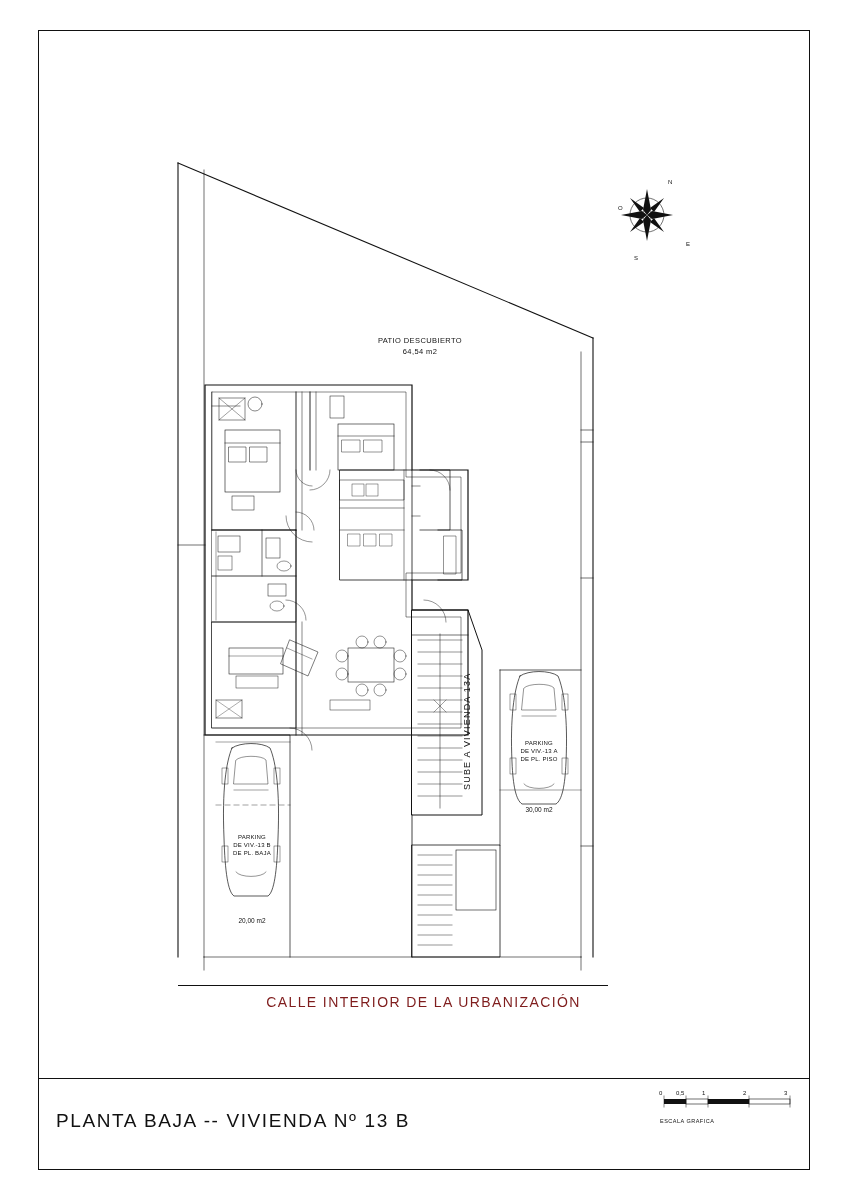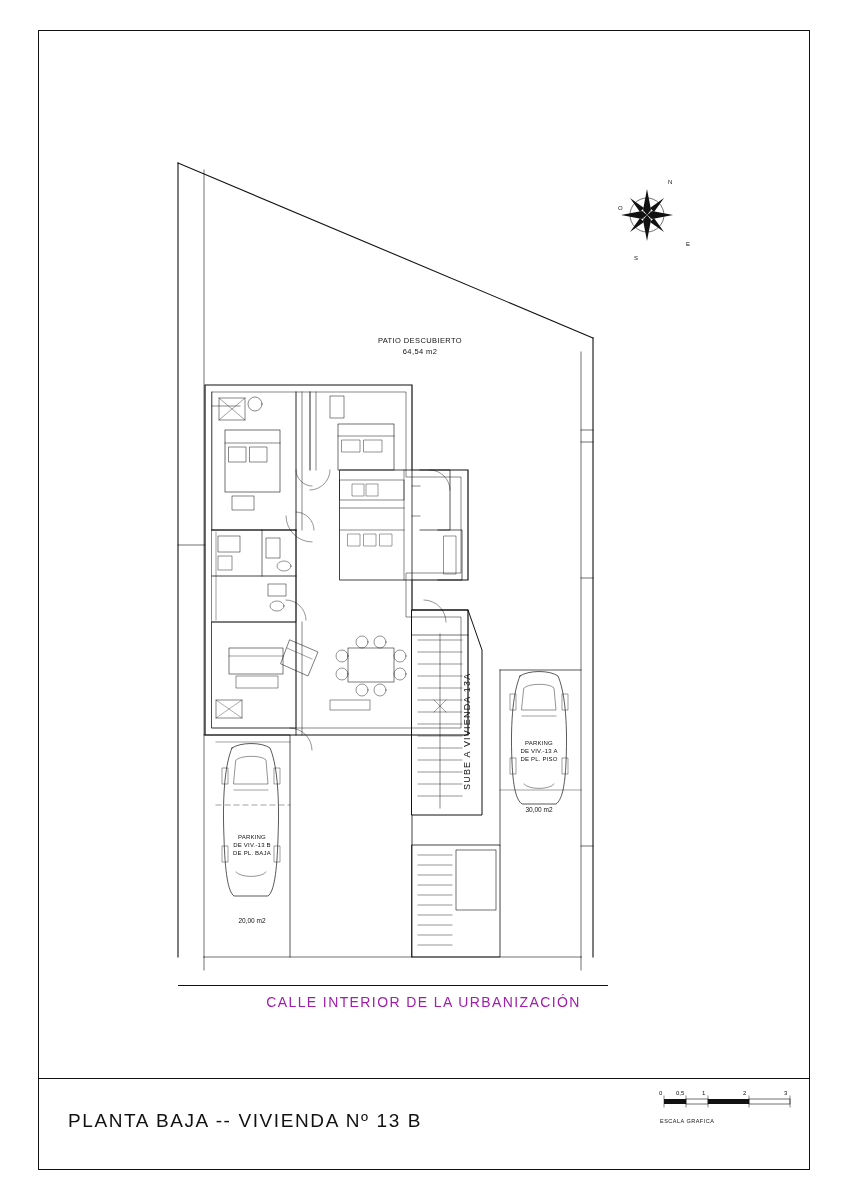--- a/index.html
+++ b/index.html
@@ -1,21 +1,21 @@
 <!DOCTYPE html>
 <html><head>
 <meta charset="utf-8">
 <style>
   html,body{margin:0;padding:0;background:#ffffff;}
   body{width:847px;height:1200px;font-family:"Liberation Sans",sans-serif;color:#111;}
   #sheet{position:relative;width:847px;height:848px;background:#fff;}
   .frame{position:absolute;left:38px;top:30px;width:772px;height:1140px;border:1px solid #111;box-sizing:border-box;}
   .titlebar{position:absolute;left:38px;top:1078px;width:772px;height:92px;border-top:1px solid #111;box-sizing:border-box;}
-  .title-text{position:absolute;left:56px;top:1110px;font-size:19px;letter-spacing:1.6px;font-family:"Liberation Sans",sans-serif;color:#111;white-space:nowrap;margin-left:12px;}
-  .street-label{position:absolute;left:0;top:994px;width:847px;text-align:center;font-size:14px;letter-spacing:1.4px;color:#a21caf;}
+  .title-text{position:absolute;left:56px;top:1110px;font-size:19px;letter-spacing:1.6px;font-family:"Liberation Sans",sans-serif;color:#111;white-space:nowrap;}
+  .street-label{position:absolute;left:0;top:994px;width:847px;text-align:center;font-size:14px;letter-spacing:1.4px;color:#7f1d1d;}
   .street-line{position:absolute;left:178px;top:985px;width:430px;height:1px;background:#111;}
   .patio-label{position:absolute;left:350px;top:335px;width:140px;text-align:center;font-size:7.5px;letter-spacing:.4px;line-height:11px;color:#111;}
   .svgwrap{position:absolute;left:0;top:0;width:847px;height:1200px;}
   .vlabel{position:absolute;font-size:9px;letter-spacing:1.2px;color:#111;transform-origin:0 0;transform:rotate(-90deg);white-space:nowrap;}
   .carlabel{position:absolute;text-align:center;font-size:6px;line-height:8px;letter-spacing:.2px;color:#111;}
   .areaLabel{position:absolute;text-align:center;font-size:6.5px;color:#111;}
   .scalebox{position:absolute;left:660px;top:1090px;width:130px;height:42px;}
   .scale-ticklabels{position:absolute;left:0;top:0;width:130px;height:10px;font-size:6px;color:#111;}
   .scale-ticklabels span{position:absolute;top:0;}
   .scale-caption{position:absolute;left:0;top:28px;font-size:5.5px;letter-spacing:.5px;color:#111;}

